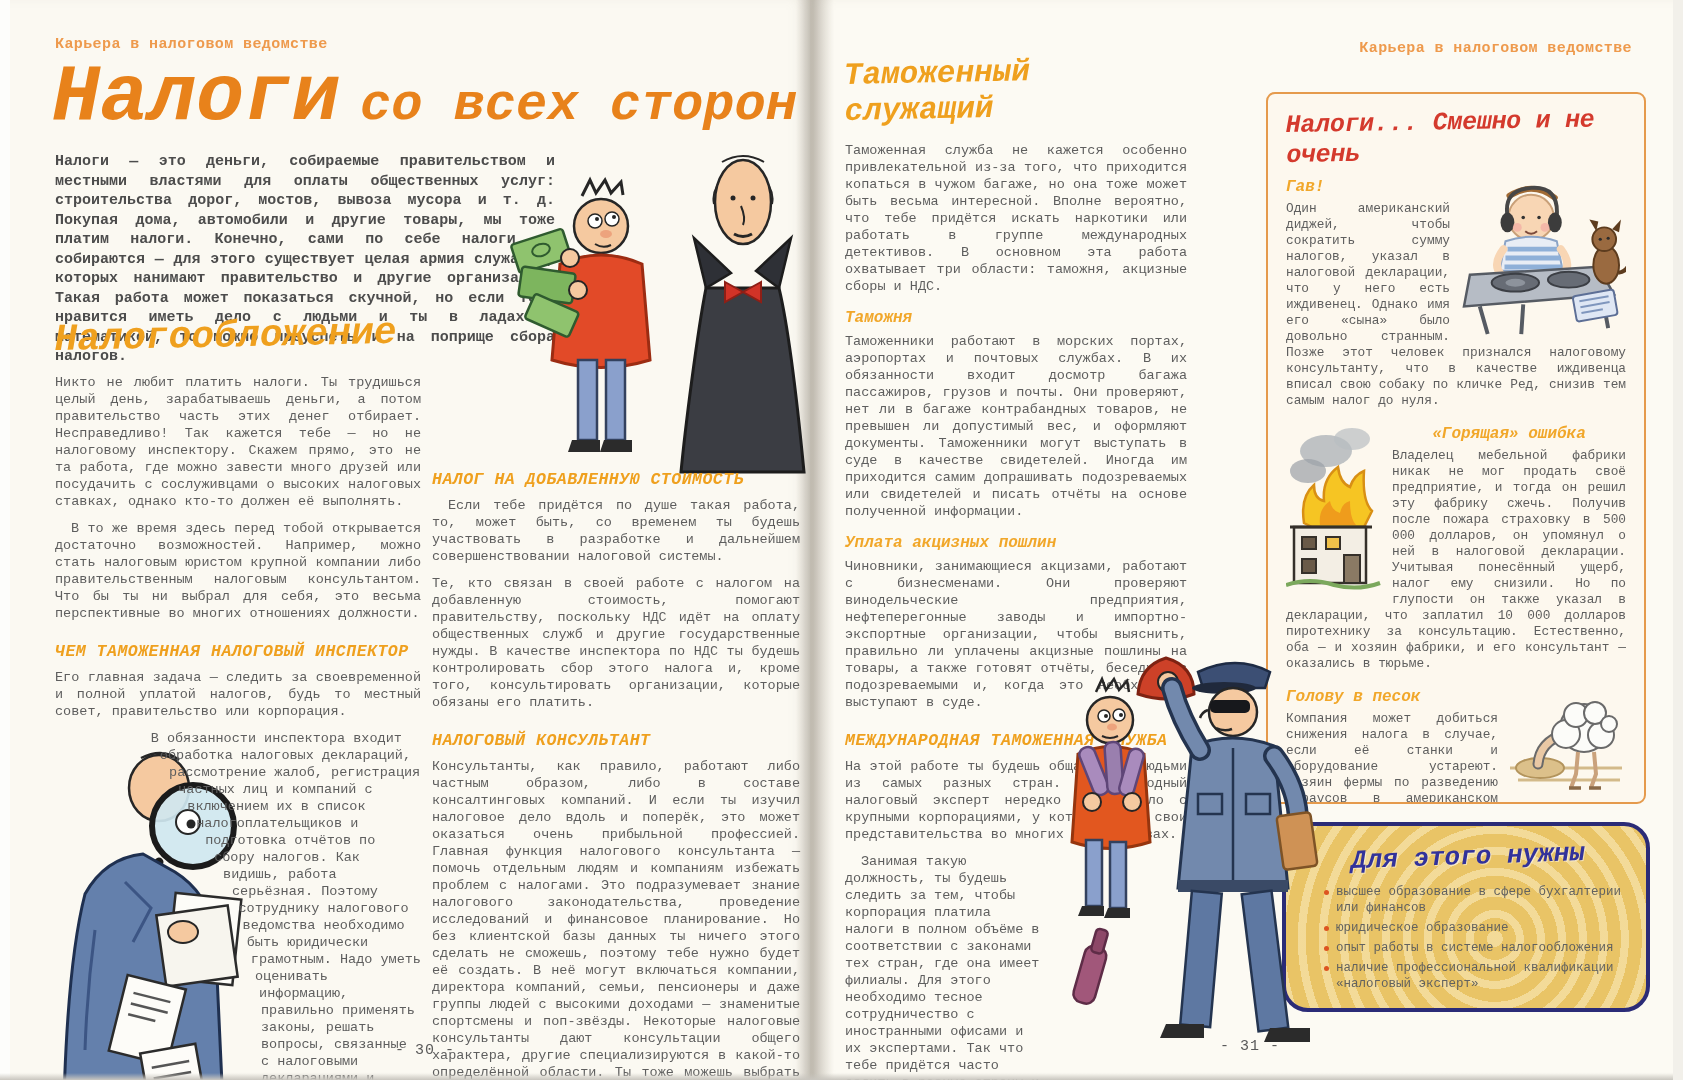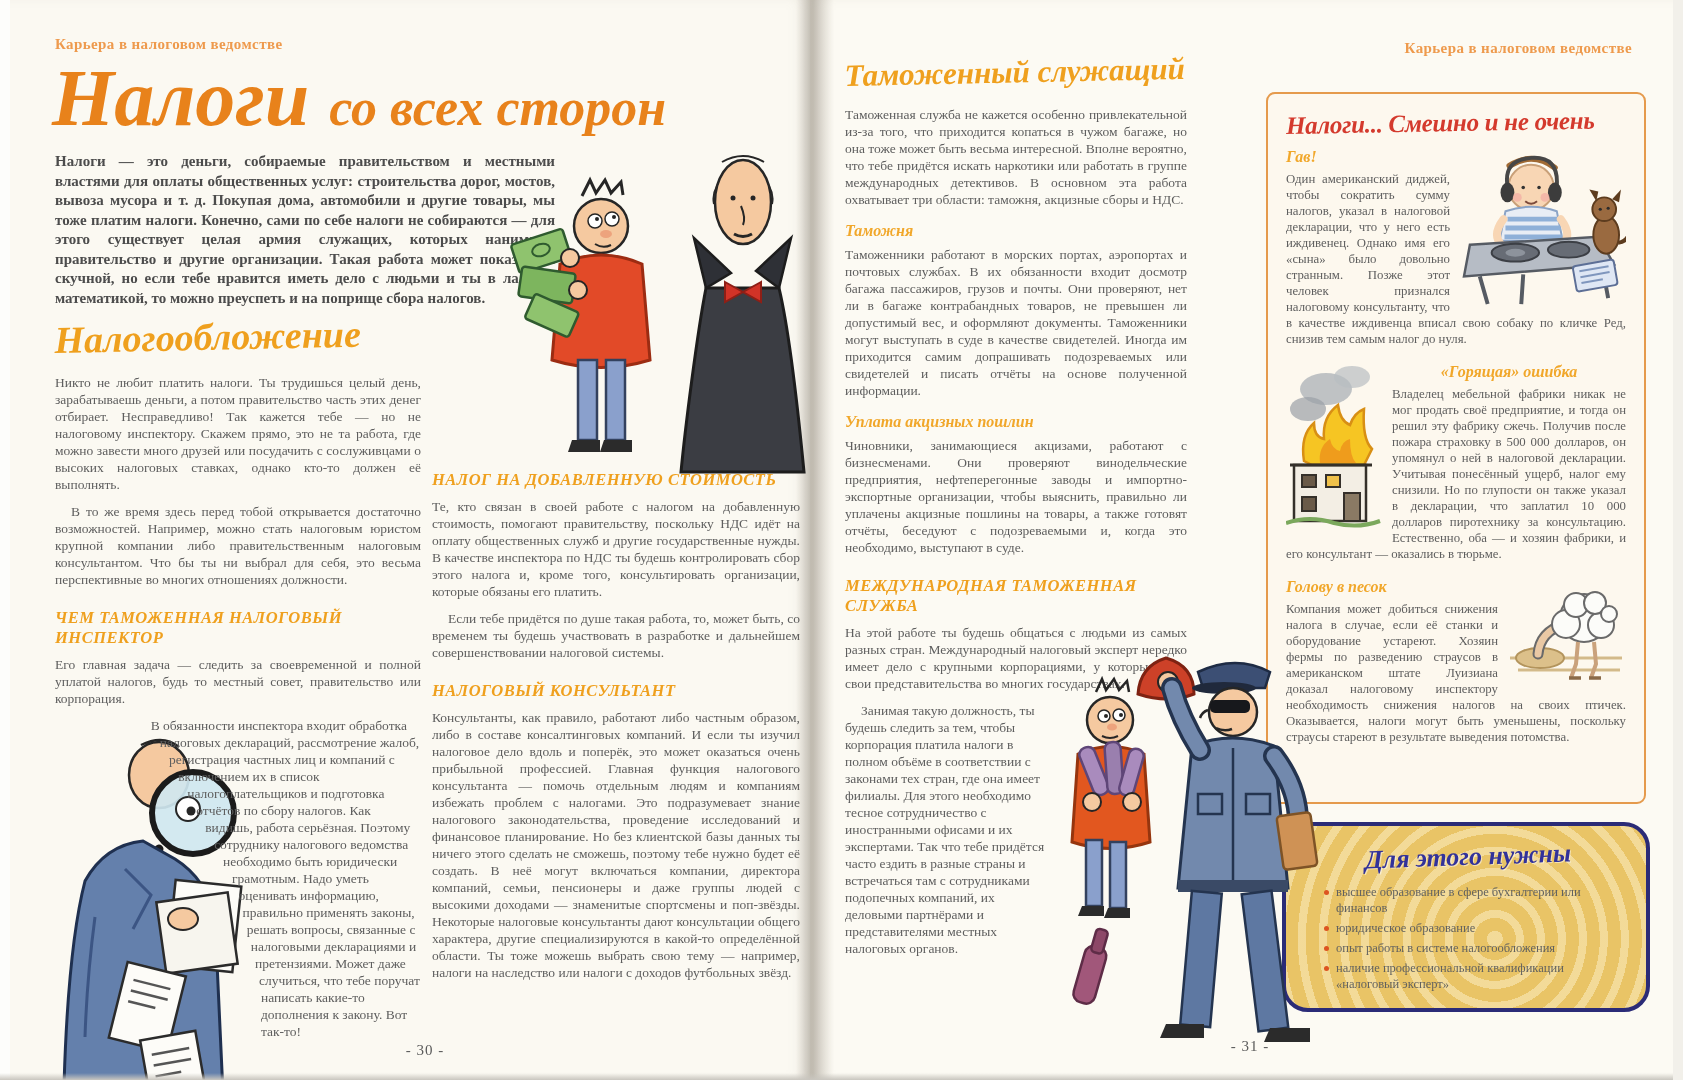--- a/index.html
+++ b/index.html
@@ -1,17 +1,17 @@
 <!DOCTYPE html>
 <html><head>
 <meta charset="utf-8">
 <style>
   html,body{margin:0;padding:0;background:#f2f0ea;}
   #photo{position:relative;width:1660px;height:1080px;background:#fdfdfb;overflow:hidden;
-         font-family:Liberation Serif, serif;padding-left:13px;}
+         font-family:Liberation Mono, monospace;padding-left:13px;}
   .page{position:absolute;top:0;height:1080px;background:#fbf9f2;}
   #lp-bg{left:10px;width:800px;box-shadow:inset -14px 0 18px -12px rgba(120,110,95,.35);}
   #rp-bg{left:810px;width:866px;background:#fcfaf3;box-shadow:inset 16px 0 18px -12px rgba(120,110,95,.38);}
   #bottom-edge{position:absolute;left:0;bottom:0;width:100%;height:7px;
         background:linear-gradient(to bottom,rgba(180,176,168,0),#c9c6bf);}
   .abs{position:absolute;}
   
   .kicker{font-size:15px;font-weight:bold;color:#ee9a4d;letter-spacing:.4px;}
   .script{font-style:italic;font-weight:bold;color:#efa01e;transform:rotate(-1.2deg);transform-origin:left bottom;}
   .bigtitle{display:flex;align-items:baseline;gap:20px;color:#e8821b;font-style:italic;font-weight:bold;}
@@ -140,22 +140,22 @@
           <rect x="92" y="318" width="56" height="74" fill="#fdfcf8" stroke="#2b2b2b" stroke-width="2.5"></rect>
           <path d="M101 334 h38 M101 345 h38 M101 356 h26" stroke="#555" stroke-width="2.5"></path>
         </g>
       </svg>
       <p class="body noj">В обязанности инспектора входит обработка налоговых деклараций, рассмотрение жалоб, регистрация частных лиц и компаний с включением их в список налогоплательщиков и подготовка отчётов по сбору налогов. Как видишь, работа серьёзная. Поэтому сотруднику налогового ведомства необходимо быть юридически грамотным. Надо уметь оценивать информацию, правильно применять законы, решать вопросы, связанные с налоговыми декларациями и претензиями. Может даже случиться, что тебе поручат написать какие-то дополнения к закону. Вот так-то!</p>
     </div>
   </div>
 
   <div class="abs" style="left:432px;top:470px;width:368px;">
     <h3 class="caps" style="margin-top:0;">НАЛОГ НА ДОБАВЛЕННУЮ СТОИМОСТЬ</h3>
+    <p class="body indent">Если тебе придётся по душе такая работа, то, может быть, со временем ты будешь участвовать в разработке и дальнейшем совершенствовании налоговой системы.</p>
     <p class="body">Те, кто связан в своей работе с налогом на добавленную стоимость, помогают правительству, поскольку НДС идёт на оплату общественных служб и другие государственные нужды. В качестве инспектора по НДС ты будешь контролировать сбор этого налога и, кроме того, консультировать организации, которые обязаны его платить.</p>
-    <p class="body indent">Если тебе придётся по душе такая работа, то, может быть, со временем ты будешь участвовать в разработке и дальнейшем совершенствовании налоговой системы.</p>
     <h3 class="caps">НАЛОГОВЫЙ КОНСУЛЬТАНТ</h3>
     <p class="body">Консультанты, как правило, работают либо частным образом, либо в составе консалтинговых компаний. И если ты изучил налоговое дело вдоль и поперёк, это может оказаться очень прибыльной профессией. Главная функция налогового консультанта — помочь отдельным людям и компаниям избежать проблем с налогами. Это подразумевает знание налогового законодательства, проведение исследований и финансовое планирование. Но без клиентской базы данных ты ничего этого сделать не сможешь, поэтому тебе нужно будет её создать. В неё могут включаться компании, директора компаний, семьи, пенсионеры и даже группы людей с высокими доходами — знаменитые спортсмены и поп-звёзды. Некоторые налоговые консультанты дают консультации общего характера, другие специализируются в какой-то определённой области. Ты тоже можешь выбрать свою тему — например, налоги на наследство или налоги с доходов футбольных звёзд.</p>
   </div>
 
   <div class="abs pagenum" style="left:310px;top:1042px;width:230px;">- 30 -</div>
 
   <div class="abs kicker" style="left:1240px;top:40px;width:392px;text-align:right;">Карьера в налоговом ведомстве</div>
 
   <div class="abs" style="left:845px;top:58px;width:342px;">
     <h2 class="rp-title script">Таможенный служащий</h2>

